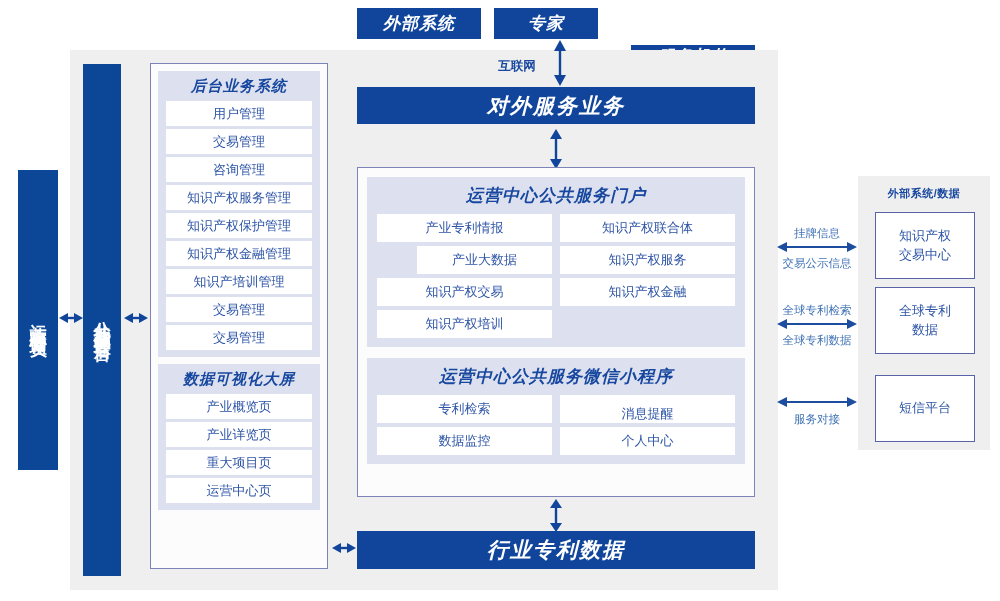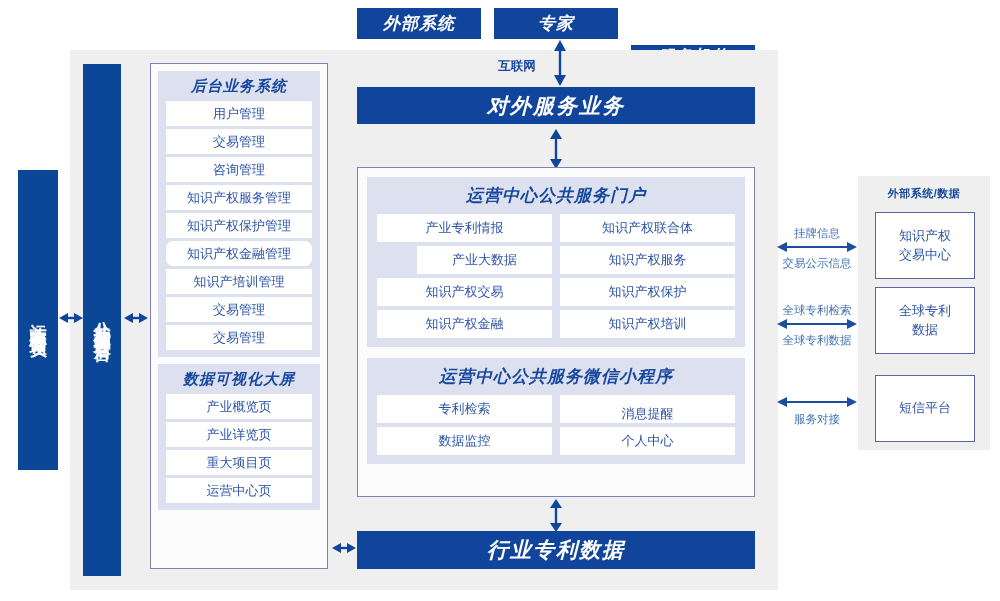--- a/index.html
+++ b/index.html
@@ -104,21 +104,21 @@
   .alabel.dark{color:#17479e;font-weight:bold;font-size:12.5px;}
 
   svg{display:block;overflow:visible;}
 </style>
 </head>
 <body>
 
 <div class="abs actor" style="left:357px;top:8px;width:124px;height:31px;">
   <span>外部系统</span>
 </div>
-<div class="abs actor" style="left:494px;top:8px;width:124px;height:31px;">
+<div class="abs actor" style="left:494px;top:8px;width:104px;height:31px;">
   <span>专家</span>
 </div>
 <div class="abs actor" style="left:631px;top:8px;width:124px;height:23px;margin-top:37px;">
   <span>服务机构</span>
 </div>
 
 <div class="abs gray-shell" style="left:70px;top:50px;width:708px;height:540px;"></div>
 
 <div class="abs gray-shell" style="left:858px;top:176px;width:132px;height:274px;"></div>
 
@@ -179,21 +179,21 @@
         </div>
       <div class="cell" style="height:25px;">
           <span>咨询管理</span>
         </div>
       <div class="cell" style="height:25px;">
           <span>知识产权服务管理</span>
         </div>
       <div class="cell" style="height:25px;">
           <span>知识产权保护管理</span>
         </div>
-      <div class="cell" style="height:25px;border-radius:7px;">
+      <div class="cell" style="height:25px;">
           <span>知识产权金融管理</span>
         </div>
       <div class="cell" style="height:25px;">
           <span>知识产培训管理</span>
         </div>
       <div class="cell" style="height:25px;">
           <span>交易管理</span>
         </div>
       <div class="cell" style="height:25px;">
           <span>交易管理</span>
@@ -240,23 +240,20 @@
           <span>知识产权联合体</span>
         </div>
       <div class="cell" style="height:28px;margin-left:40px;">
           <span>产业大数据</span>
         </div>
       <div class="cell" style="height:28px;">
           <span>知识产权服务</span>
         </div>
       <div class="cell" style="height:28px;">
           <span>知识产权交易</span>
-        </div>
-      <div class="cell" style="height:28px;">
-          <span>知识产权保护</span>
         </div>
       <div class="cell" style="height:28px;">
           <span>知识产权金融</span>
         </div>
       <div class="cell" style="height:28px;">
           <span>知识产权培训</span>
         </div>
     </div>
   </div>
 

